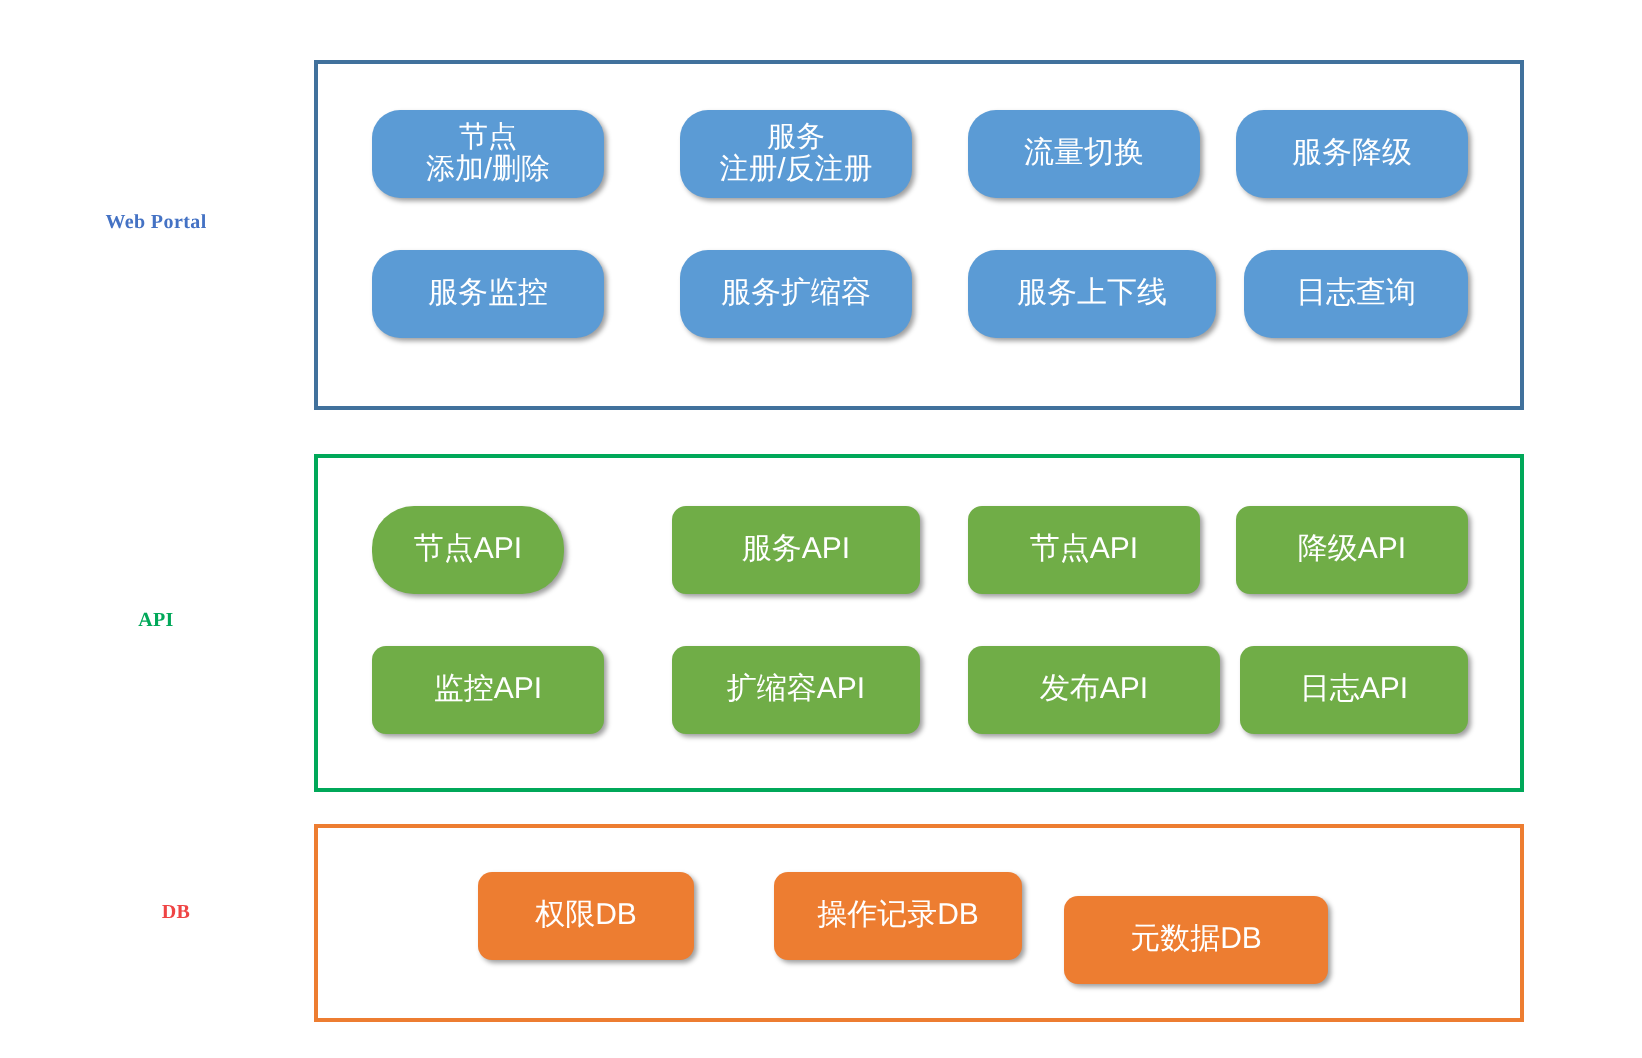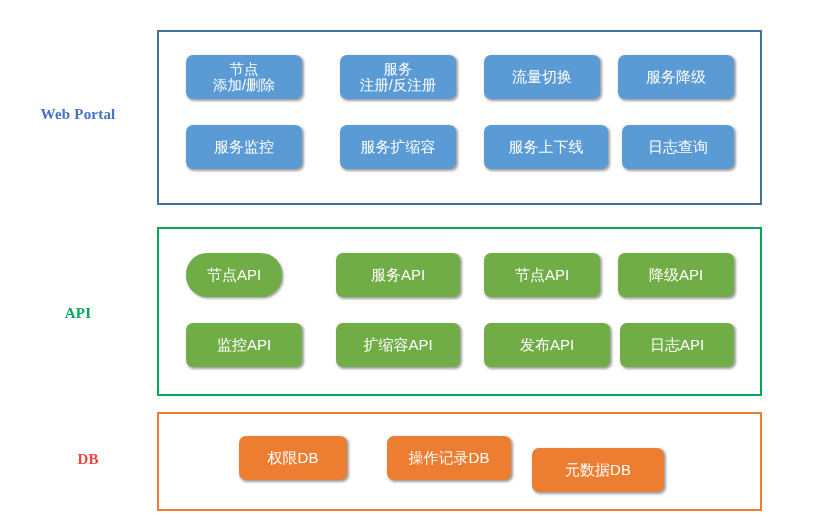--- a/index.html
+++ b/index.html
@@ -22,21 +22,21 @@
     height: 529px;
   }
 
   
   .rail-label {
     position: absolute;
     width: 150px;
     text-align: center;
     font-family: "Liberation Serif", "DejaVu Serif", serif;
     font-weight: bold;
-    font-size: 15px;
+    font-size: 10px;
     letter-spacing: 0.2px;
     white-space: nowrap;
   }
   .rail-label.web   { left: 3px;  top: 106px; color: #4472C4; }
   .rail-label.api   { left: 3px;  top: 305px; color: #00A859; }
   .rail-label.db    { left: 13px;  top: 451px; color: #ef4444; }
 
   
   .layer {
     position: absolute;
@@ -83,21 +83,21 @@
     align-items: center;
     justify-content: center;
     text-align: center;
     color: #ffffff;
     font-size: 15px;
     line-height: 1.12;
     white-space: pre-line;
     box-sizing: border-box;
     box-shadow: 1.5px 1.5px 2.5px rgba(0,0,0,0.38);
   }
-  .chip.blue  { background: #5B9BD5; }
+  .chip.blue  { background: #5B9BD5; border-radius: 14px; }
   .chip.green { background: #70AD47; }
   .chip.orange{ background: #ED7D31; }
 
   
   .chip.two-line { font-size: 14.5px; line-height: 1.13; }
 
   
   .c1 { left: 27px;  width: 116px; }
   .c2 { left: 181px; width: 116px; }
   .c3 { left: 325px; width: 116px; }

